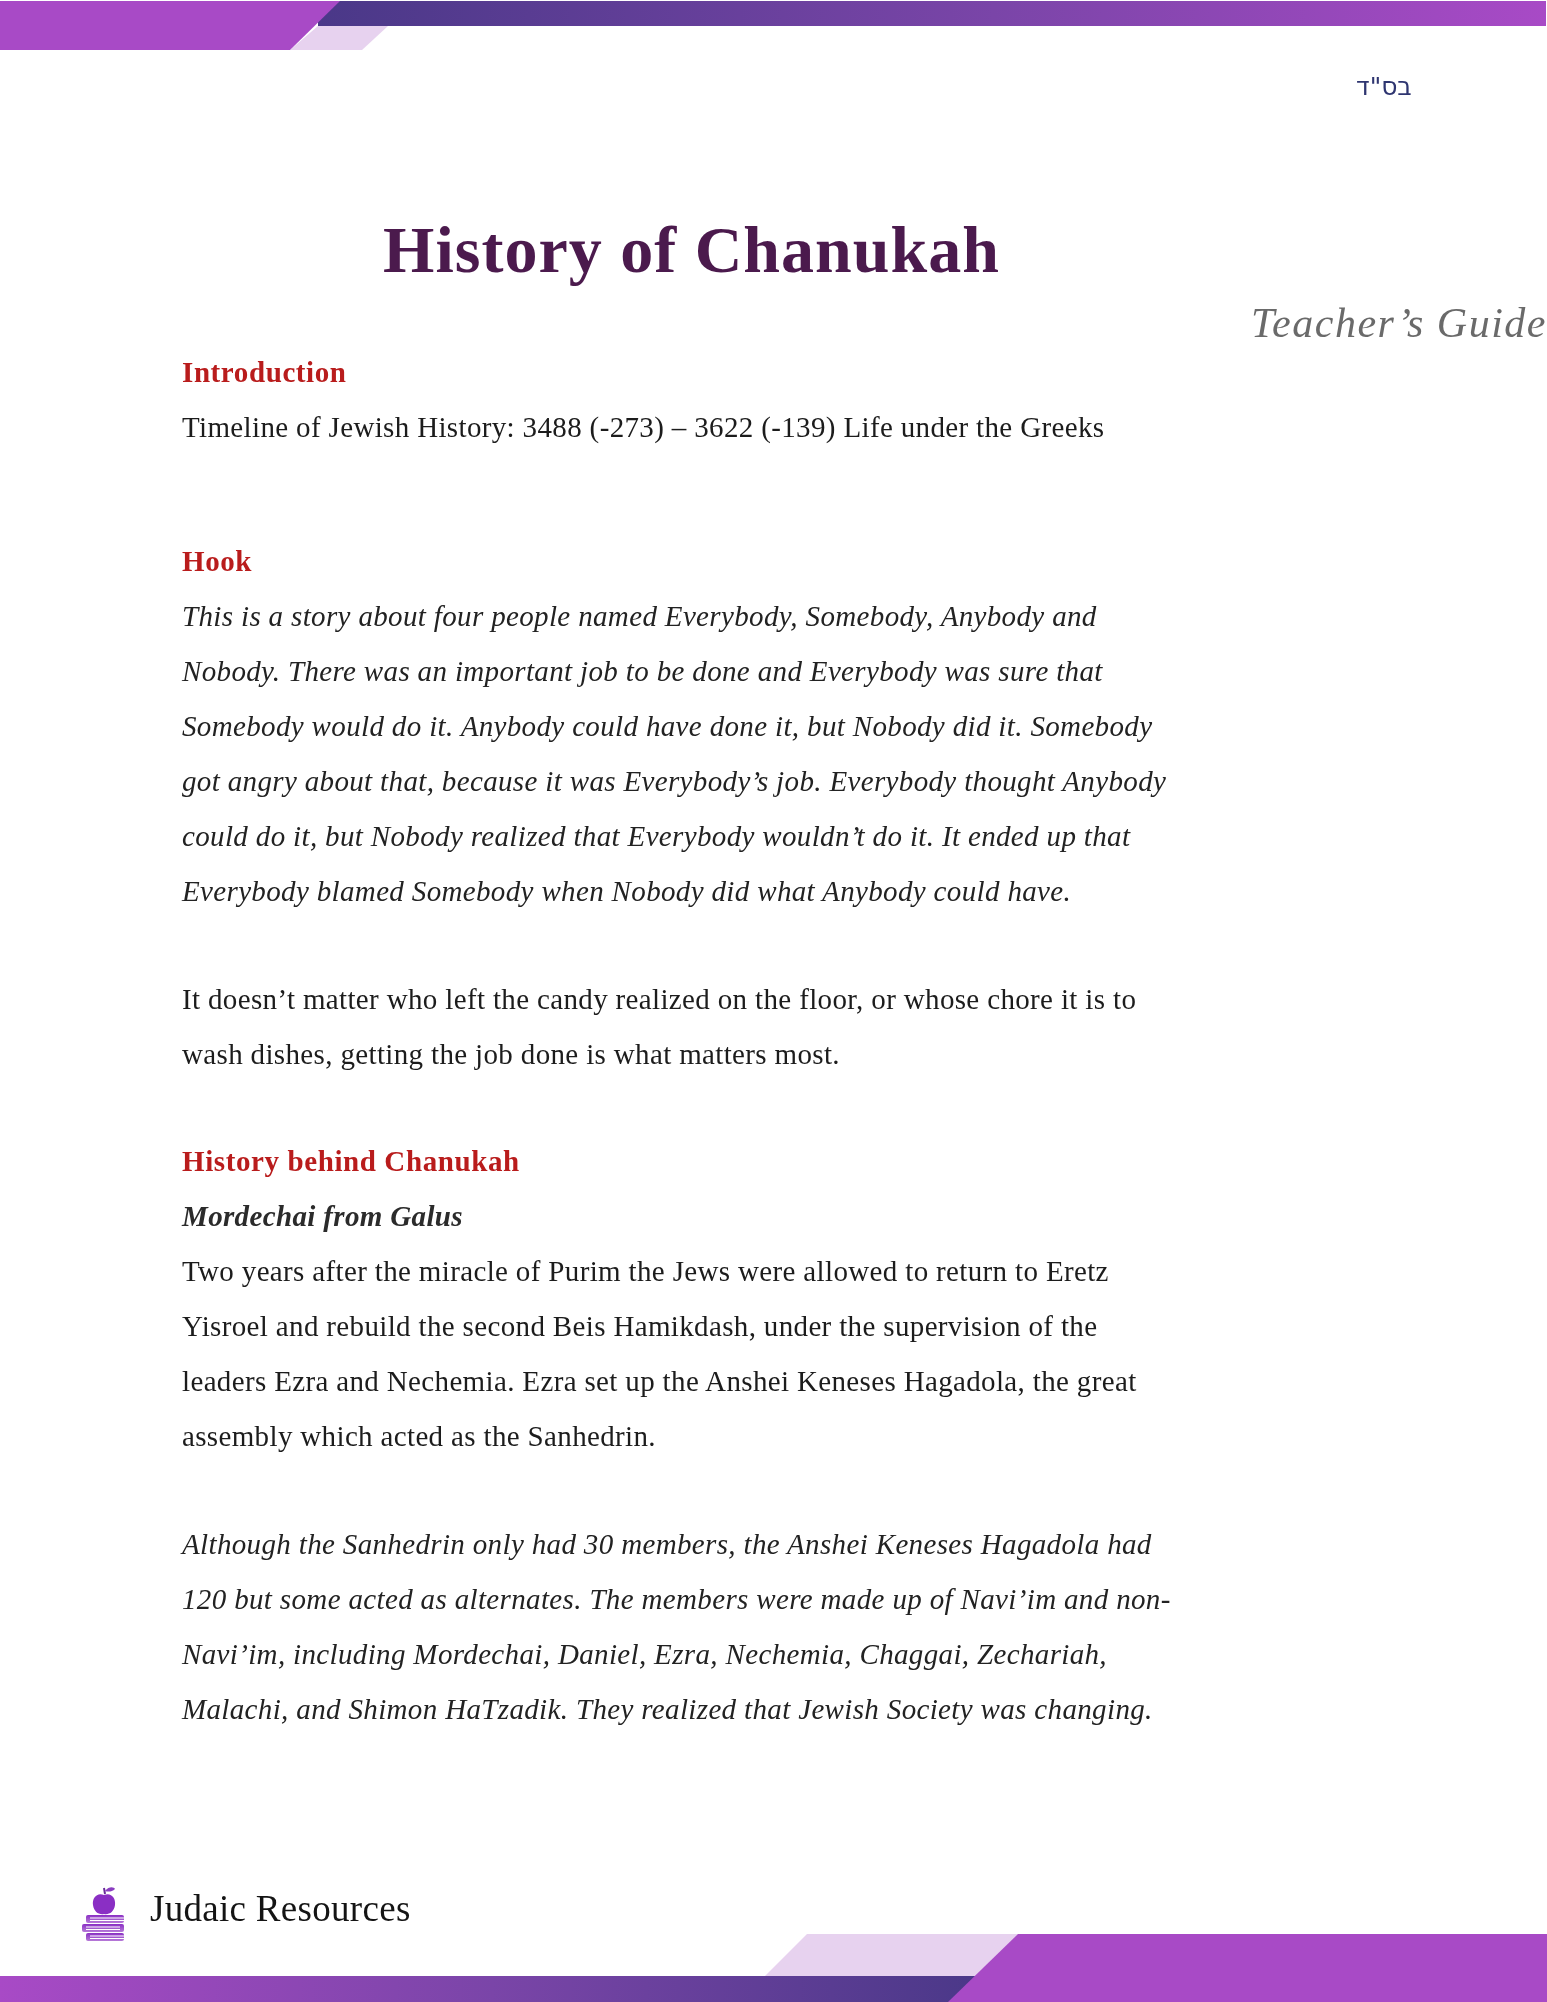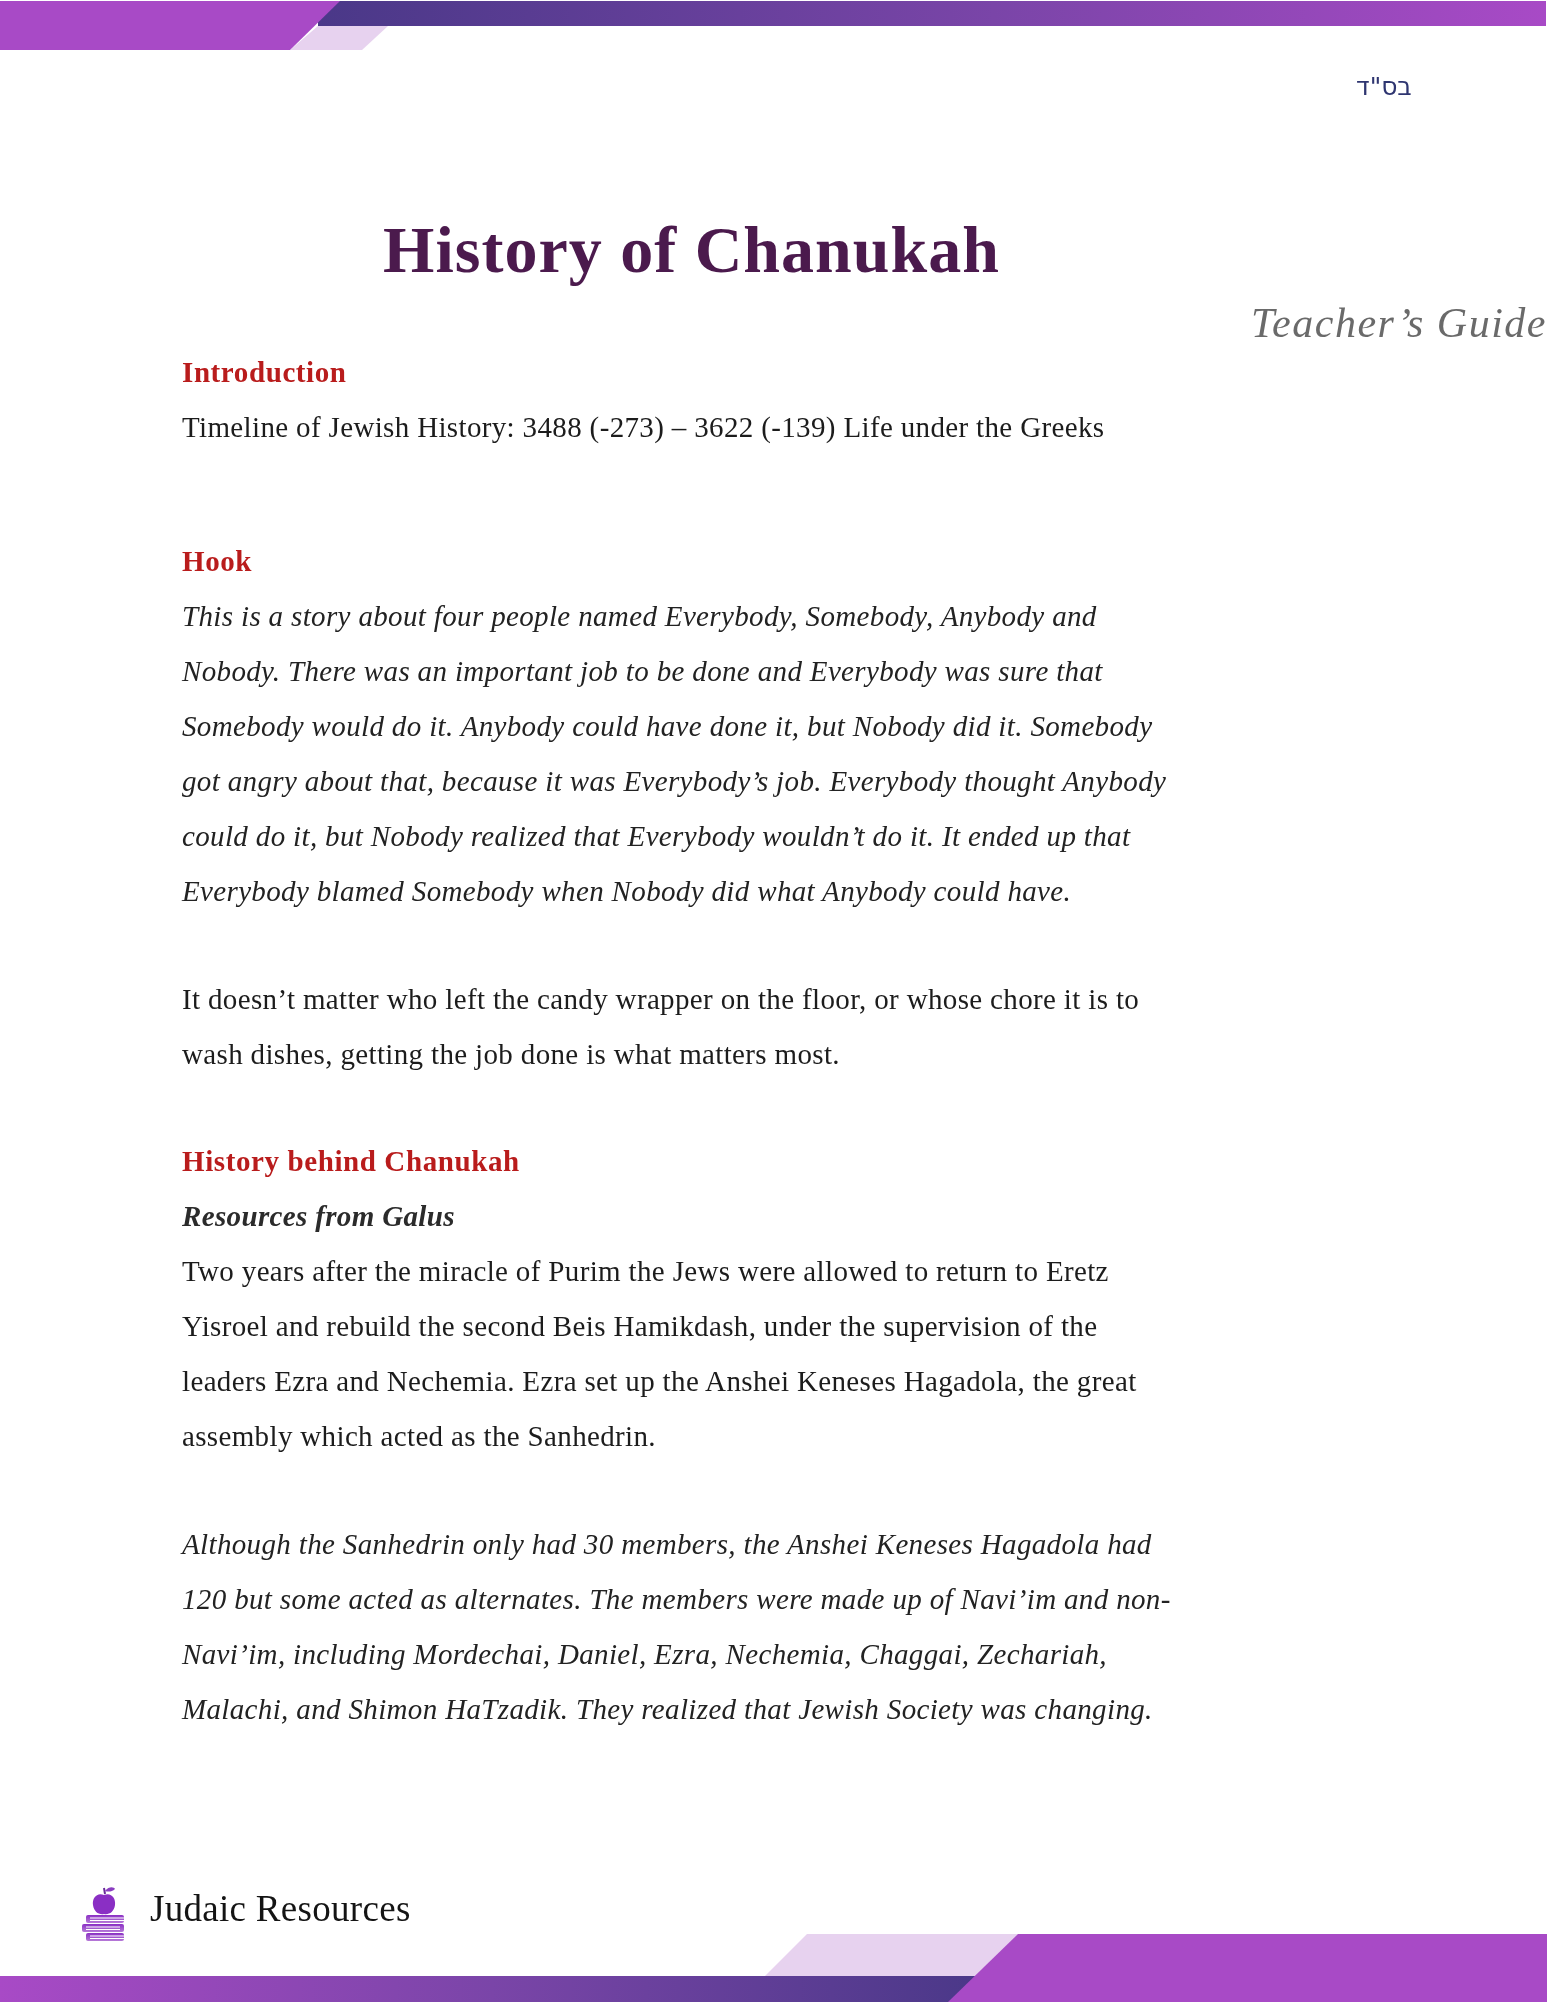--- a/index.html
+++ b/index.html
@@ -42,26 +42,26 @@
 <div class="line heading" style="top:541px">Hook</div>
 <div>
   <div class="line it" style="top:596px">This is a story about four people named Everybody, Somebody, Anybody and</div>
   <div class="line it" style="top:651px">Nobody.  There was an important job to be done and Everybody was sure that</div>
   <div class="line it" style="top:706px">Somebody would do it.  Anybody could have done it, but Nobody did it.  Somebody</div>
   <div class="line it" style="top:761px">got angry about that, because it was Everybody’s job.  Everybody thought Anybody</div>
   <div class="line it" style="top:816px">could do it, but Nobody realized that Everybody wouldn’t do it.  It ended up that</div>
   <div class="line it" style="top:871px">Everybody blamed Somebody when Nobody did what Anybody could have.</div>
 </div>
 <div>
-  <div class="line" style="top:979px">It doesn’t matter who left the candy wrapper on the floor, or whose chore it is to</div>
+  <div class="line" style="top:979px">It doesn’t matter who left the candy realized on the floor, or whose chore it is to</div>
   <div class="line" style="top:1034px">wash dishes, getting the job done is what matters most.</div>
 </div>
 
 <div class="line heading" style="top:1141px">History behind Chanukah</div>
-<div class="line subheading" style="top:1196px">Resources from Galus</div>
+<div class="line subheading" style="top:1196px">Mordechai from Galus</div>
 <div>
   <div class="line" style="top:1251px">Two years after the miracle of Purim the Jews were allowed to return to Eretz</div>
   <div class="line" style="top:1306px">Yisroel and rebuild the second Beis Hamikdash, under the supervision of the</div>
   <div class="line" style="top:1361px">leaders Ezra and Nechemia. Ezra set up the Anshei Keneses Hagadola, the great</div>
   <div class="line" style="top:1416px">assembly which acted as the Sanhedrin.</div>
 </div>
 <div>
   <div class="line it" style="top:1524px">Although the Sanhedrin only had 30 members, the Anshei Keneses Hagadola had</div>
   <div class="line it" style="top:1579px">120 but some acted as alternates. The members were made up of Navi’im and non-</div>
   <div class="line it" style="top:1634px">Navi’im, including Mordechai, Daniel, Ezra, Nechemia, Chaggai, Zechariah,</div>

